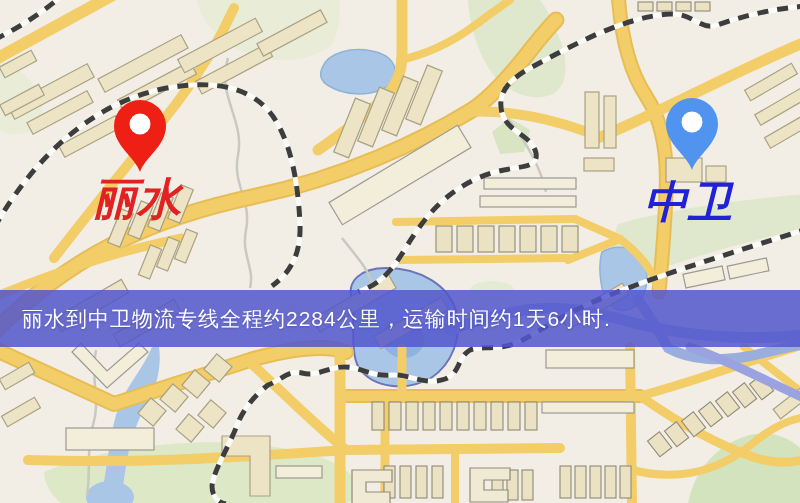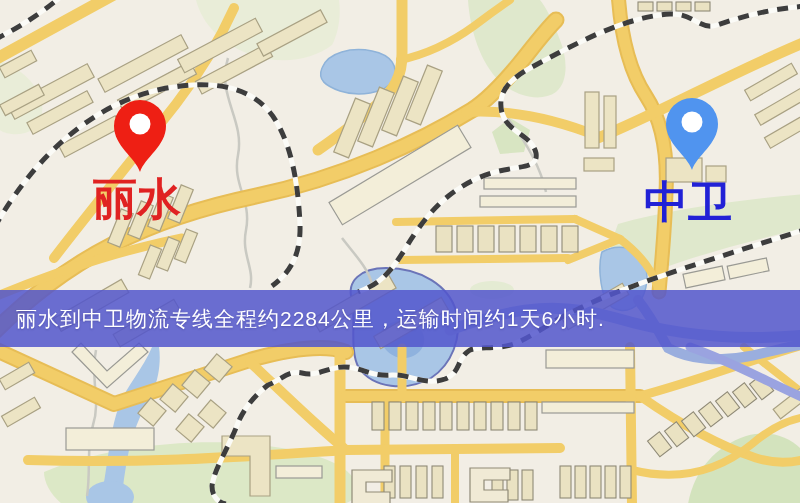--- a/index.html
+++ b/index.html
@@ -1,39 +1,39 @@
 <!DOCTYPE html>
 <html><head>
 <meta charset="utf-8">
 <style>
   html,body{margin:0;padding:0;}
   body{
     width:800px;height:503px;overflow:hidden;position:relative;
     font-family:"Liberation Sans","DejaVu Sans",sans-serif;
     background:#f2eee5;
   }
-  #map-stage{position:absolute;top:0;left:0;width:800px;height:499px;}
+  #map-stage{position:absolute;top:0;left:0;width:800px;height:499px;font-style:italic;}
   svg{display:block;}
   .rd{fill:none;stroke:#f2cd68;stroke-linecap:round;stroke-linejoin:round;}
   .rdc{fill:none;stroke:#e7bd56;stroke-linecap:round;stroke-linejoin:round;}
   .rw-b{fill:none;stroke:#fbfbf7;stroke-width:5;}
   .rw-d{fill:none;stroke:#3d3d3d;stroke-width:5;stroke-dasharray:11 9;}
   .b1{fill:#ece4c4;stroke:#a9a183;stroke-width:1.2;}
   .b2{fill:#f3eed9;stroke:#9a9a94;stroke-width:1.2;}
   .b3{fill:#eae2c2;stroke:#8f8a77;stroke-width:1.1;}
   .grn{fill:#dfe8cc;}
   .grn2{fill:#e9edd8;}
   .wtr{fill:#a9c6e6;}
   .stream{fill:none;stroke:#c9c9c2;stroke-width:2.5;}
   .pin-label{font-size:44px;font-weight:bold;font-family:"Liberation Sans","DejaVu Sans",sans-serif;}
   .banner{
     position:absolute;left:0;top:290px;width:800px;height:57px;
     background:rgba(82,86,205,0.85);
     display:flex;align-items:center;
-    box-sizing:border-box;padding-left:16px;
+    box-sizing:border-box;padding-left:22px;
     z-index:5;
     text-align:right;
   }
   .banner-text{
     color:#ffffff;font-size:21px;letter-spacing:1px;white-space:nowrap;
     text-shadow:0 1px 2px rgba(40,40,120,0.35);
   }
 </style>
 </head>
 <body>

